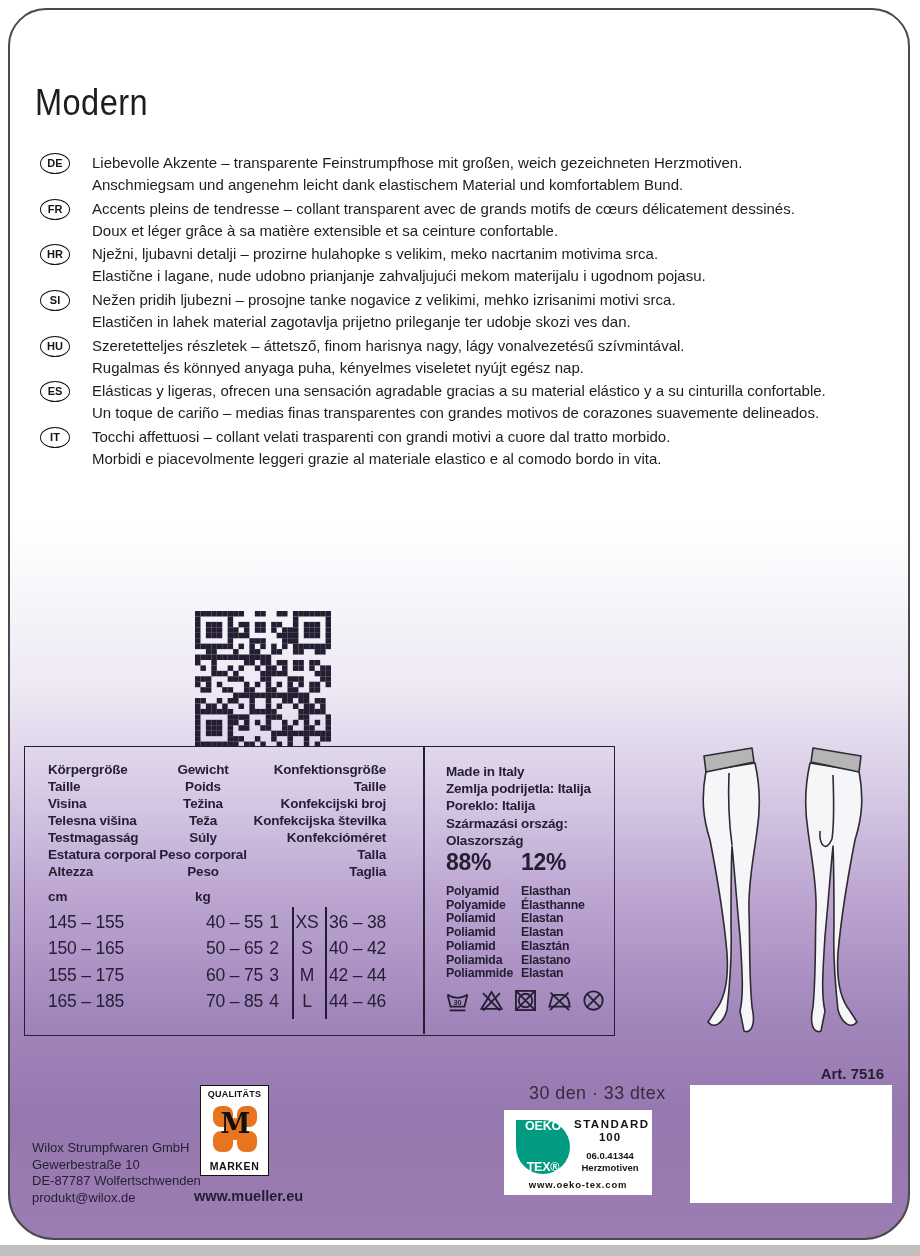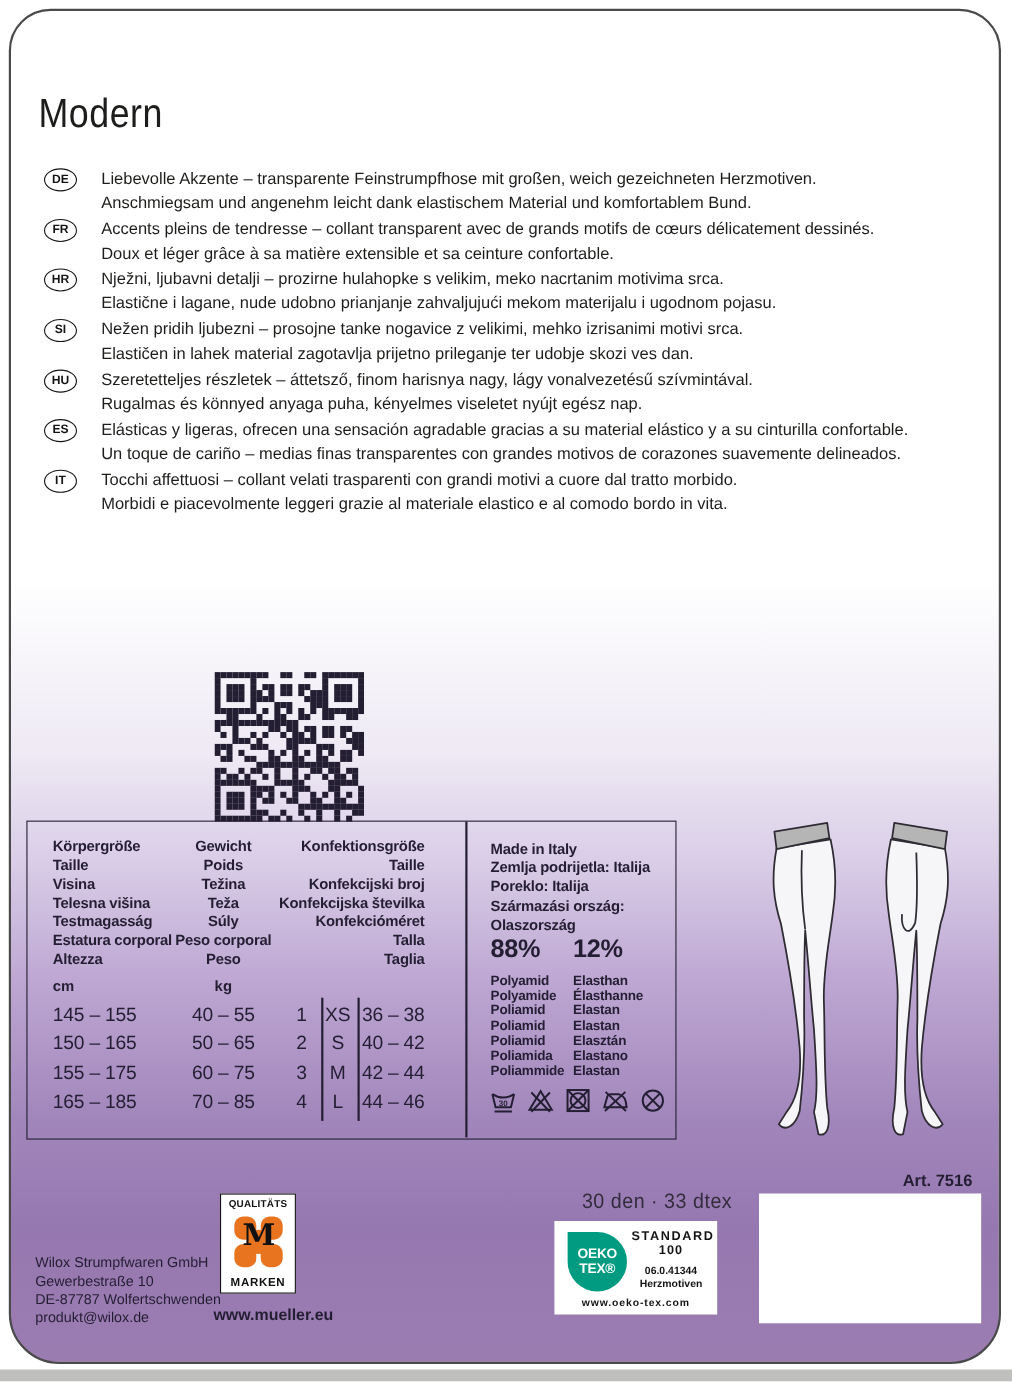--- a/index.html
+++ b/index.html
@@ -54,21 +54,21 @@
   .care-row{display:flex;gap:7px;}
   .care-row svg{display:block;}
 
   .artno{font-size:15px;font-weight:bold;text-align:right;}
   .denier{font-size:19px;font-weight:300;letter-spacing:.5px;color:#332c3d;transform:scaleX(.94);transform-origin:left center;}
 
   .oeko-box{left:494px;top:1100px;width:148px;height:85px;background:#ffffff;}
   .oeko-drop{
     position:absolute;left:12px;top:10px;width:54px;height:54px;background:#009b80;
     border-radius:0 50% 50% 50%;
-    display:flex;flex-direction:column;align-items:center;justify-content:center;
+    display:flex;flex-direction:column;align-items:center;justify-content:space-between;
     color:#ffffff;font-weight:bold;font-size:12.5px;line-height:13px;letter-spacing:-.2px;
   }
   .oeko-right{position:absolute;left:70px;top:8px;width:72px;text-align:center;color:#141414;}
   .oeko-standard{font-size:11.5px;font-weight:bold;letter-spacing:1.5px;line-height:13px;}
   .oeko-num{font-size:11.5px;font-weight:bold;letter-spacing:1px;line-height:13px;}
   .oeko-cert{margin-top:6px;font-size:9.5px;font-weight:bold;line-height:11.5px;}
   .oeko-url{position:absolute;left:0;bottom:5px;width:148px;text-align:center;font-size:9.5px;font-weight:bold;letter-spacing:.8px;color:#141414;}
 
   .blank-box{left:680px;top:1075px;width:202px;height:118px;background:#ffffff;}
 
@@ -517,21 +517,21 @@
 
     <div class="abs tunit ink" style="left:23px;top:142px;">cm</div>
     <div class="abs tunit ink" style="left:118px;top:142px;width:120px;text-align:center;">kg</div>
 
     <div class="abs tvals ink" style="left:23px;top:162px;">
         <div>145 – 155</div>
         <div>150 – 165</div>
         <div>155 – 175</div>
         <div>165 – 185</div>
       </div>
-    <div class="abs tvals ink" style="left:118px;top:162px;width:120px;text-align:center;">
+    <div class="abs tvals ink" style="left:118px;top:162px;width:120px;text-align:right;">
         <div>40 – 55</div>
         <div>50 – 65</div>
         <div>60 – 75</div>
         <div>70 – 85</div>
       </div>
 
     <div class="abs tvals ink" style="left:233px;top:162px;width:32px;text-align:center;">
         <div>1</div>
         <div>2</div>
         <div>3</div>

